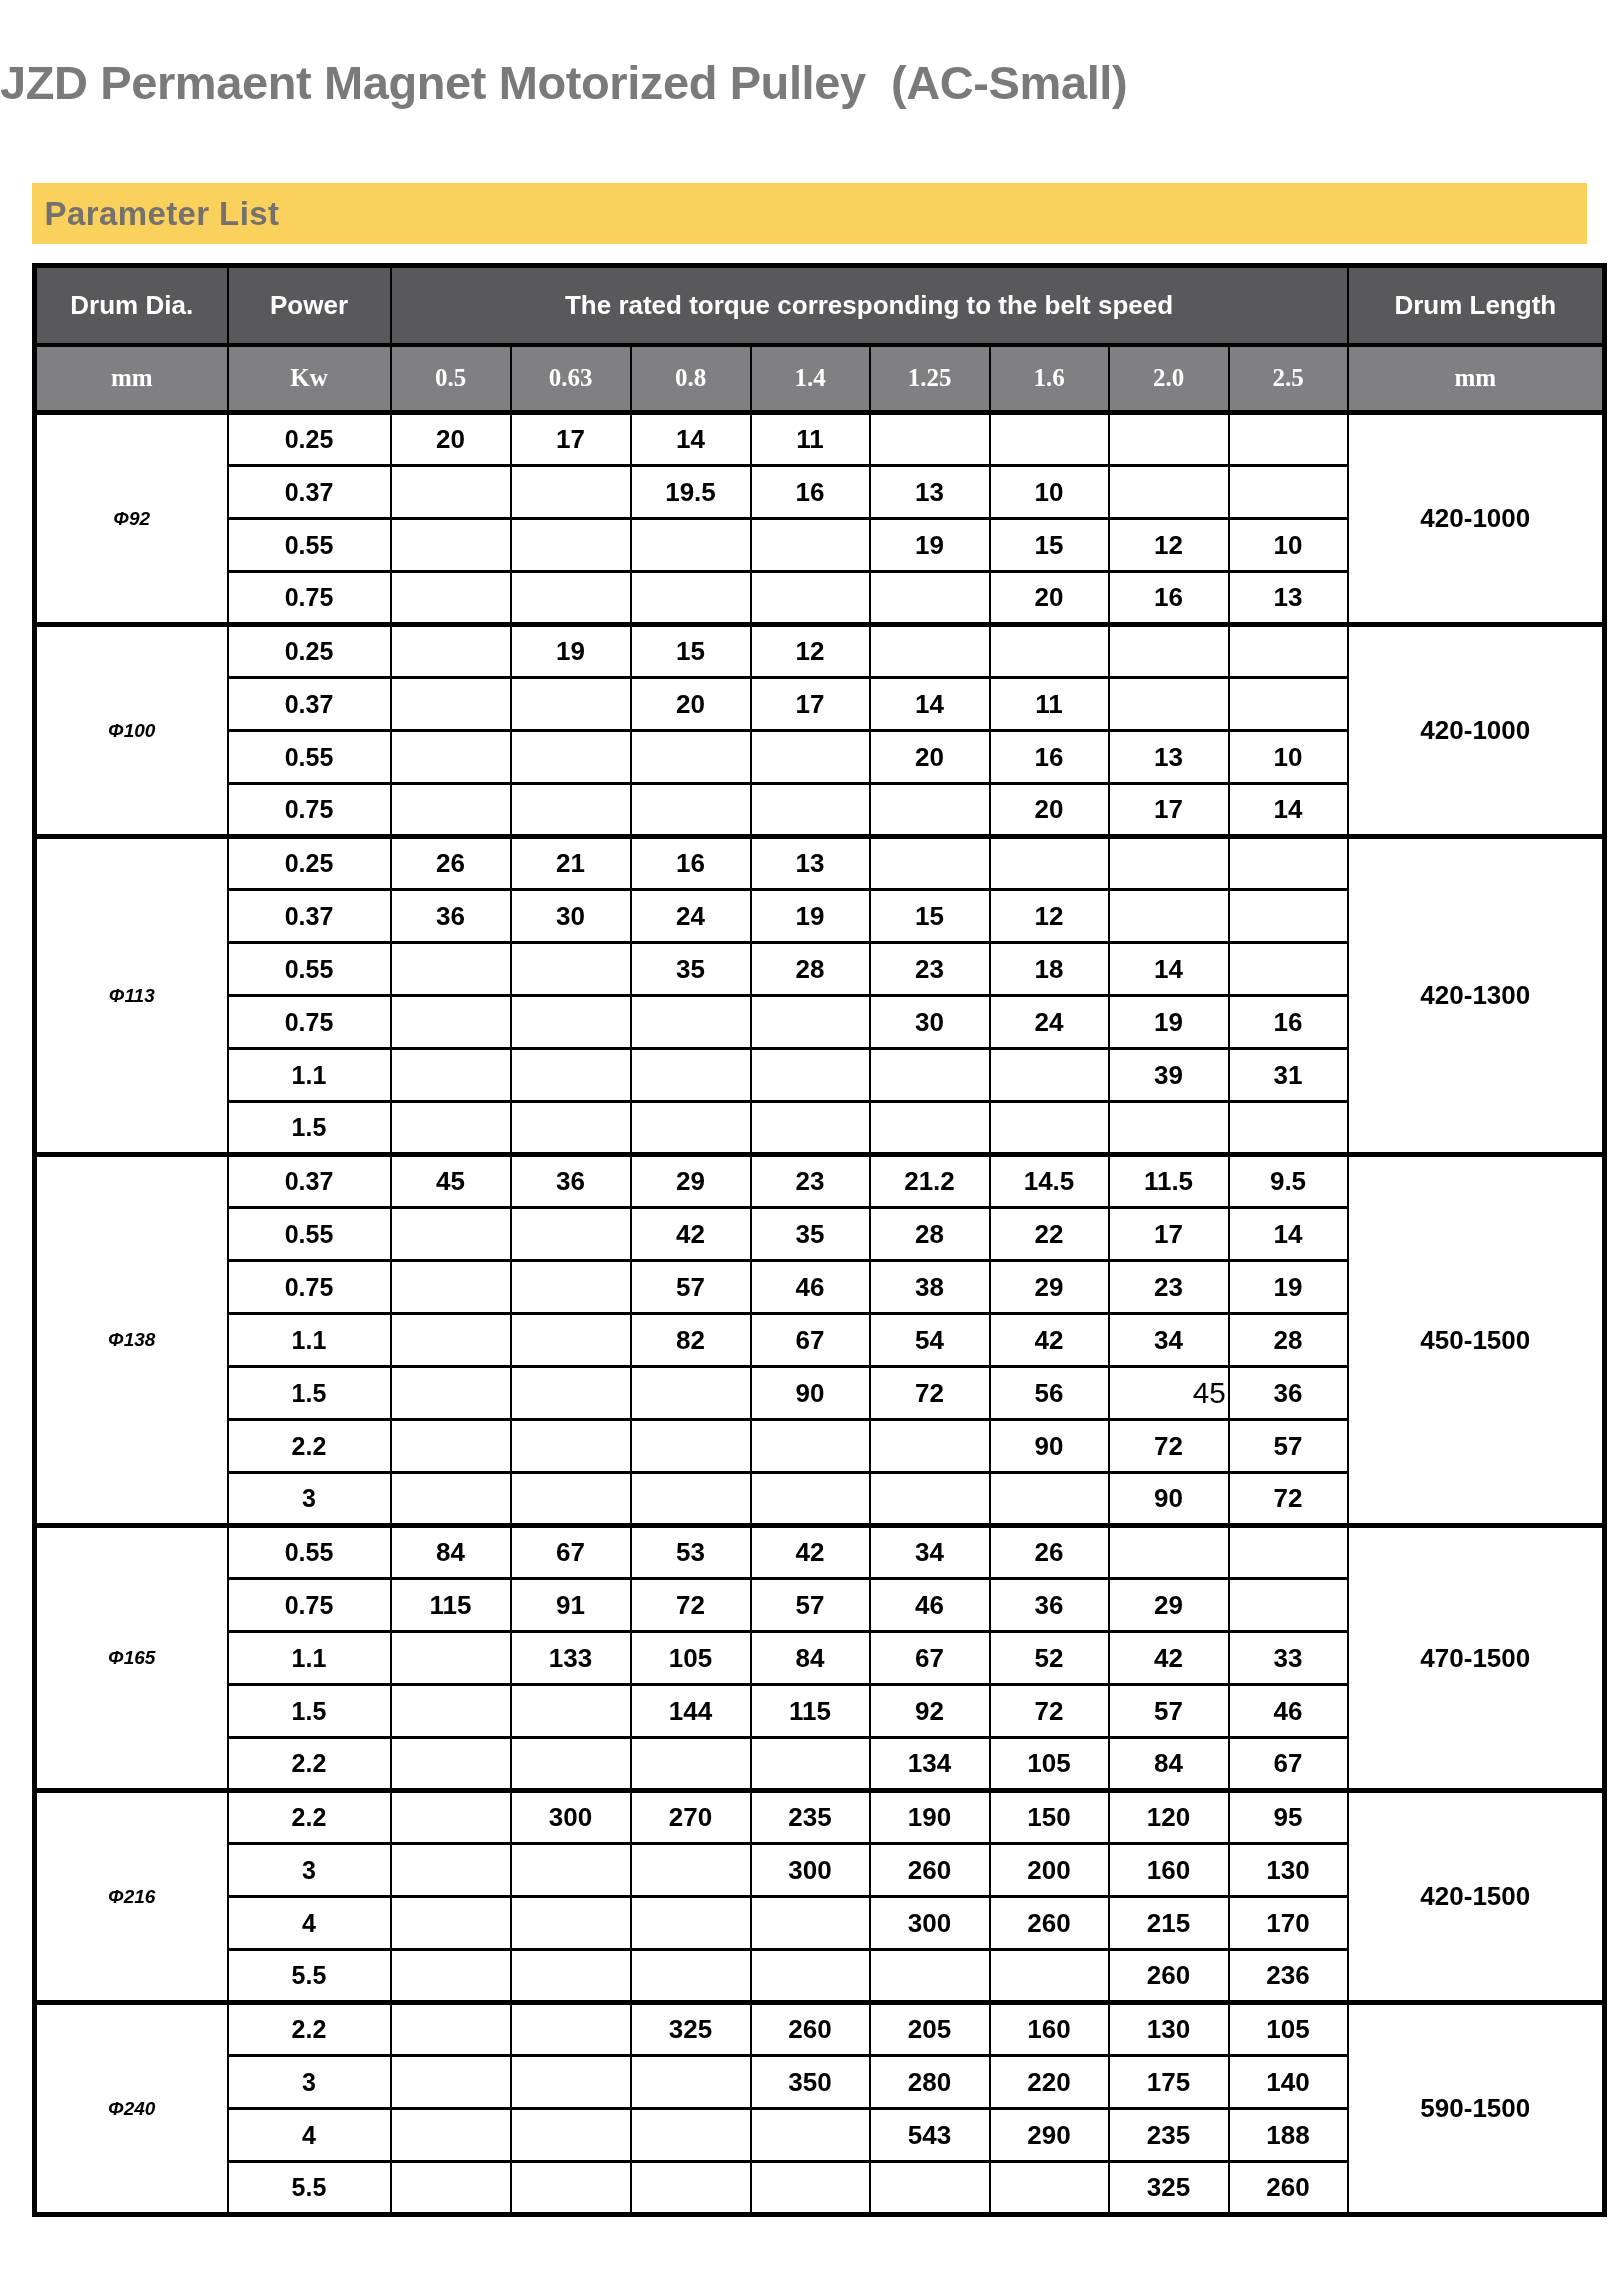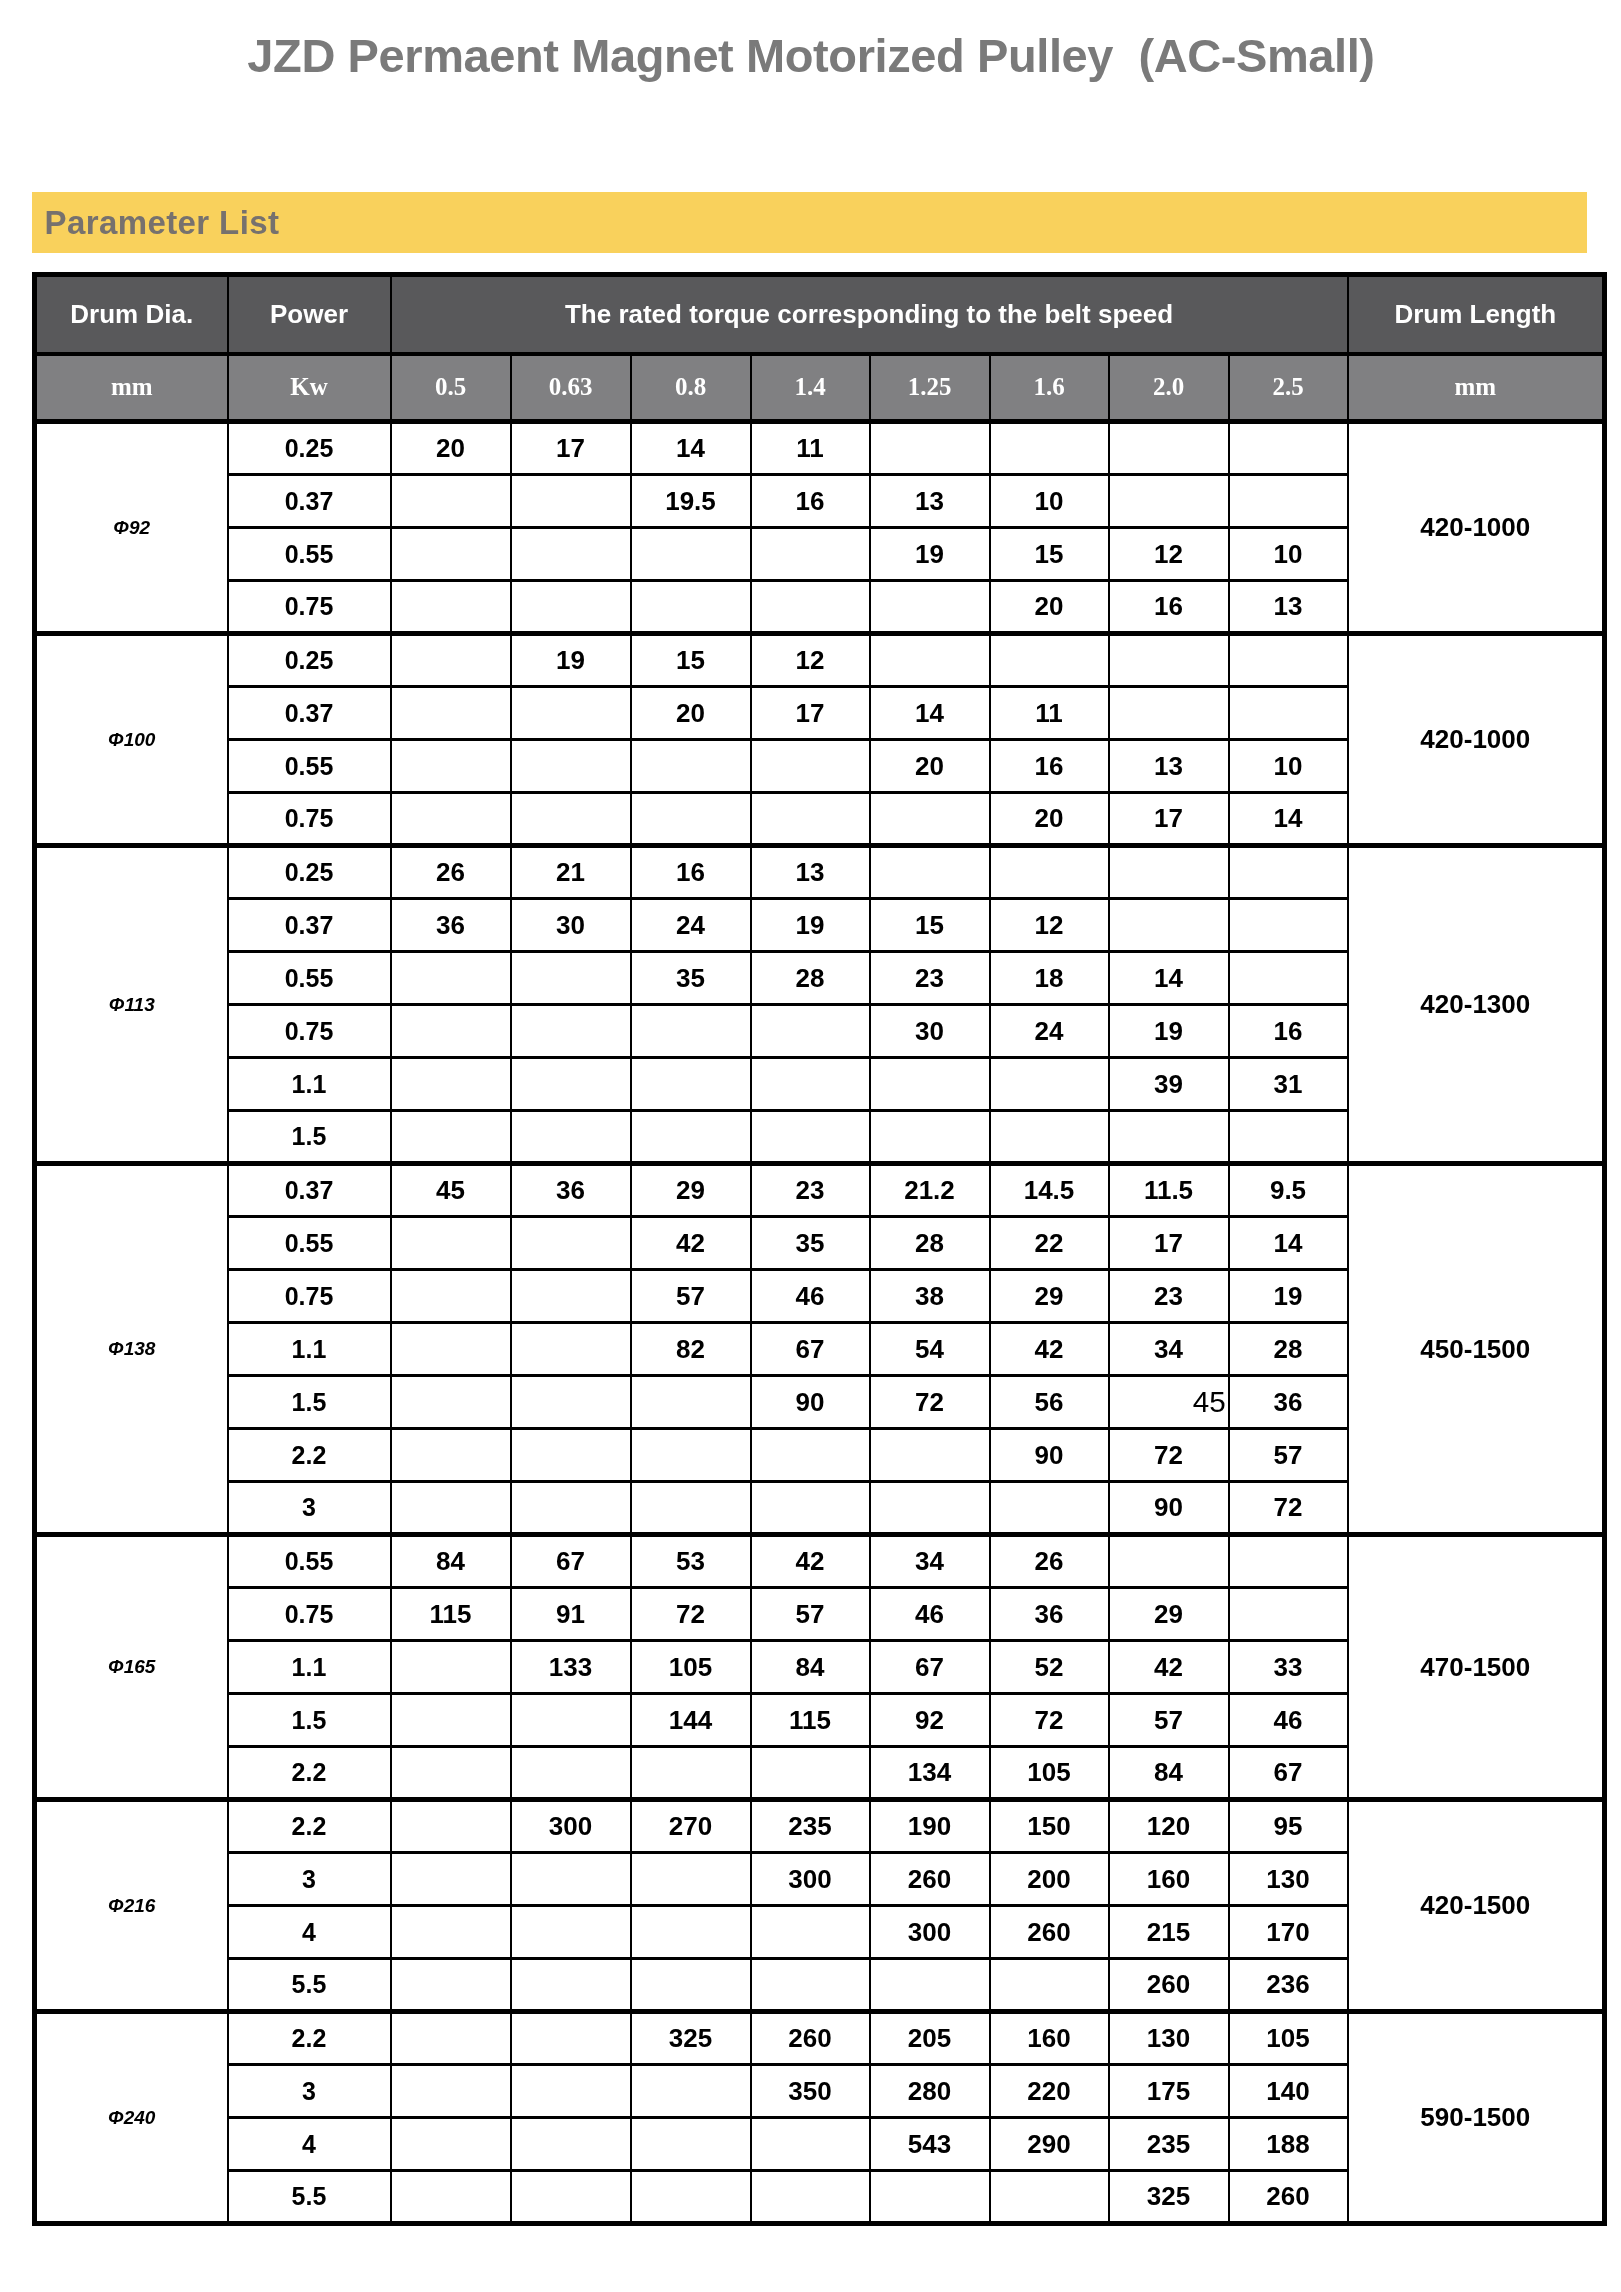--- a/index.html
+++ b/index.html
@@ -13,30 +13,30 @@
   * { box-sizing: border-box; }
   html, body { margin: 0; padding: 0; }
   body {
     width: 1622px;
     height: 2293px;
     background: #ffffff;
     font-family: "Liberation Sans", sans-serif;
     overflow: hidden;
   }
   .title {
-    padding-top: 28px;
-    text-align: center;
+    padding-top: 55px;
+    text-align: left;
     font-weight: bold;
     font-size: 47px;
     letter-spacing: -0.4px;
     color: var(--title-gray);
     white-space: pre;
   }
   .section-bar {
-    margin: 109px 0 0 32px;
+    margin: 73px 0 0 32px;
     width: 1555px;
     height: 61px;
     background: var(--accent);
     display: flex;
     align-items: center;
   }
   .section-bar .label {
     padding-left: 12.5px;
     font-size: 33px;
     font-weight: bold;

